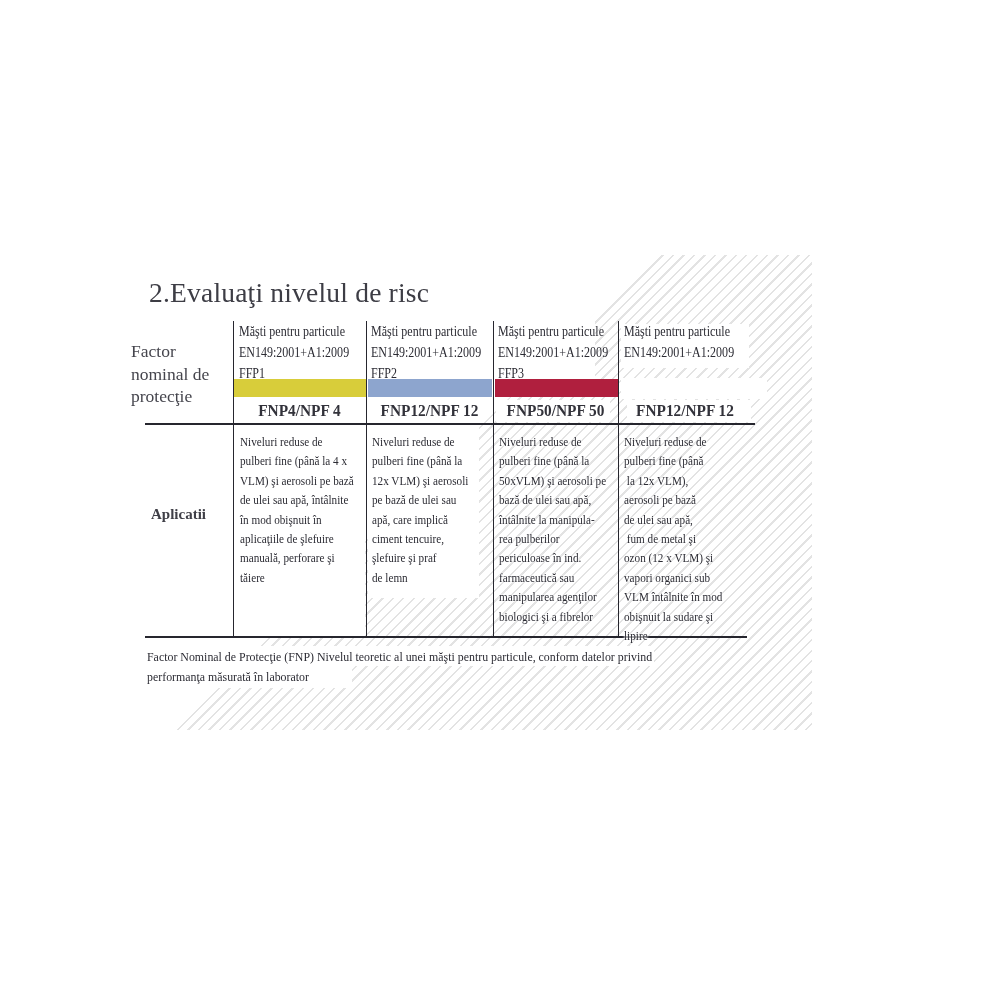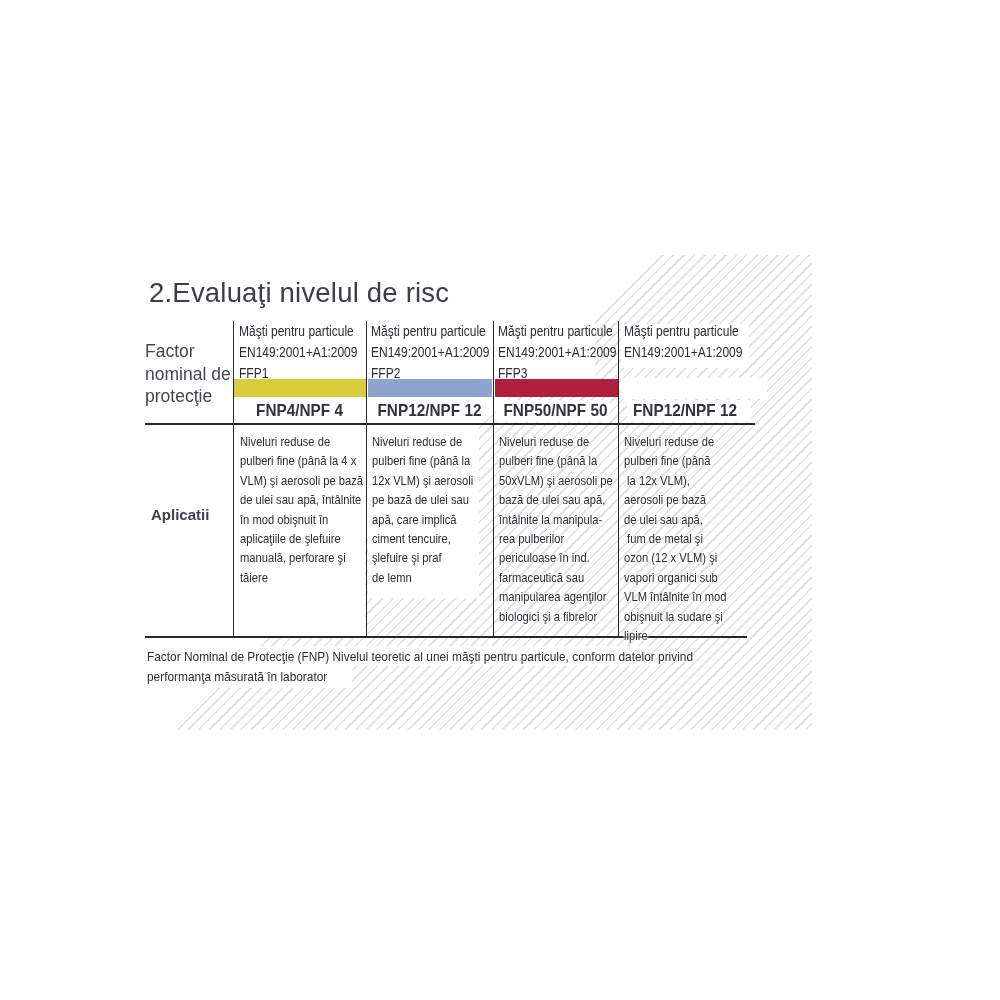--- a/index.html
+++ b/index.html
@@ -1,18 +1,18 @@
 <!DOCTYPE html>
 <html><head>
 <meta charset="utf-8">
 <style>
   html,body{margin:0;padding:0;background:#fff;}
   #page{
     position:relative;width:1000px;height:1000px;background:#ffffff;overflow:hidden;
-    font-family:Liberation Sans, sans-serif;color:#2b2b33;
+    font-family:Liberation Serif, serif;color:#2b2b33;
   }
   .abs{position:absolute;}
   .pre{white-space:pre;}
   
   #hatch{
     left:170px;top:255px;width:642px;height:475px;
     background:repeating-linear-gradient(135deg,#e3e3e3 0 1.7px,rgba(255,255,255,0) 1.7px 7.4px);
     clip-path:polygon(485px 0,100% 0,100% 100%,0 100%);
   }
   .wcover{background:#ffffff;}
@@ -63,21 +63,21 @@
   <div class="abs bar" style="left: 368px; width: 124px; background: rgb(141, 165, 206);"></div>
   <div class="abs bar" style="left: 495px; width: 124px; background: rgb(176, 31, 62);"></div>
 
   <div class="abs vline" style="left:232.5px;top:321px;height:316px;"></div>
   <div class="abs vline" style="left:365.5px;top:321px;height:316px;"></div>
   <div class="abs vline" style="left:492.5px;top:321px;height:316px;"></div>
   <div class="abs vline" style="left:617.5px;top:321px;height:316px;"></div>
   <div class="abs hline" style="left:145px;top:422.5px;width:610px;"></div>
   <div class="abs hline" style="left:145px;top:635.5px;width:602px;"></div>
 
-  <div class="abs pre rowlabel" style="left:145px;top:340px;">Factor
+  <div class="abs pre rowlabel" style="left:131px;top:340px;">Factor
 nominal de
 protecţie</div>
   <div id="label-aplicatii" class="abs">Aplicatii</div>
 
   <div class="abs pre colhead" style="left:239px;">Măşti pentru particule
 EN149:2001+A1:2009
 FFP1</div>
   <div class="abs pre colhead" style="left:371px;">Măşti pentru particule
 EN149:2001+A1:2009
 FFP2</div>

